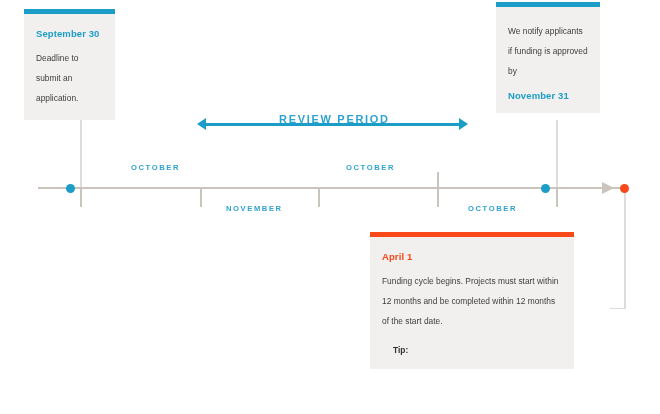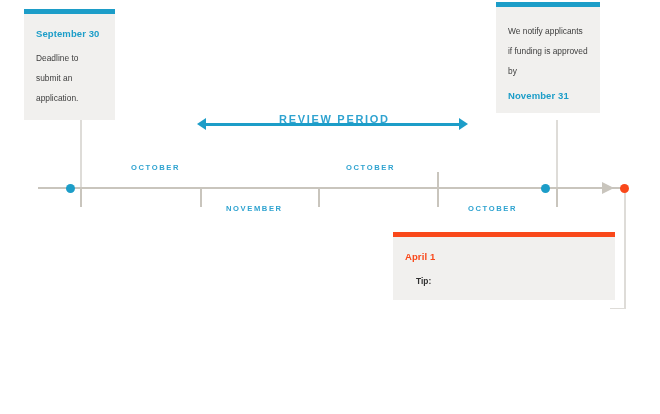--- a/index.html
+++ b/index.html
@@ -67,23 +67,23 @@
     left: 24px;
     top: 9px;
     width: 91px;
   }
   #card-january {
     left: 496px;
     top: 2px;
     width: 104px;
   }
   #card-april {
-    left: 393px;
+    left: 370px;
     top: 232px;
-    width: 222px;
+    width: 204px;
   }
 
   
   .connector {
     position: absolute;
     background: #dedcd8;
   }
   #conn-september {
     left: 80px;
     top: 120px;
@@ -243,15 +243,16 @@
   <div class="card-body">
     <p class="card-text">We notify applicants if funding is approved by</p>
     <p class="card-date-after">November 31</p>
   </div>
 </div>
 
 <div class="card" id="card-april">
   <span class="card-bar orange"></span>
   <div class="card-body">
     <p class="card-title orange">April 1</p>
+    <p class="card-text">Funding cycle begins. Projects must start within 12 months and be completed within 12 months of the start date.</p>
     <p class="tip-label">Tip:</p>
   </div>
 </div>
 
 </body></html>

